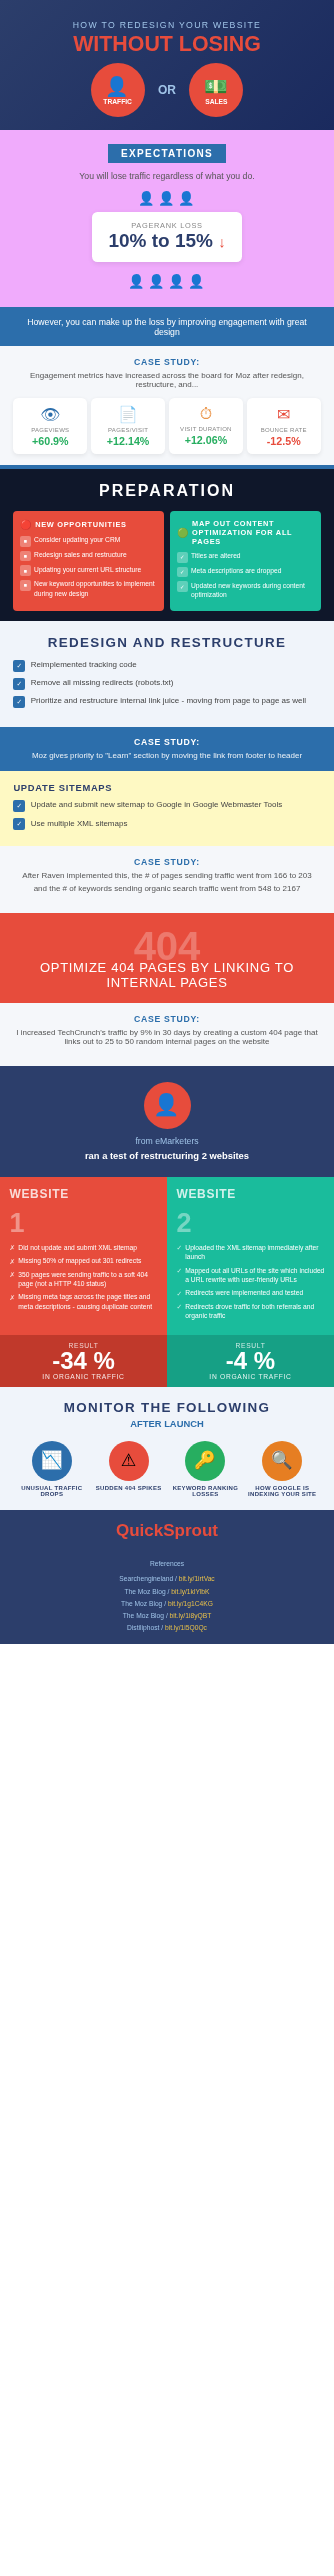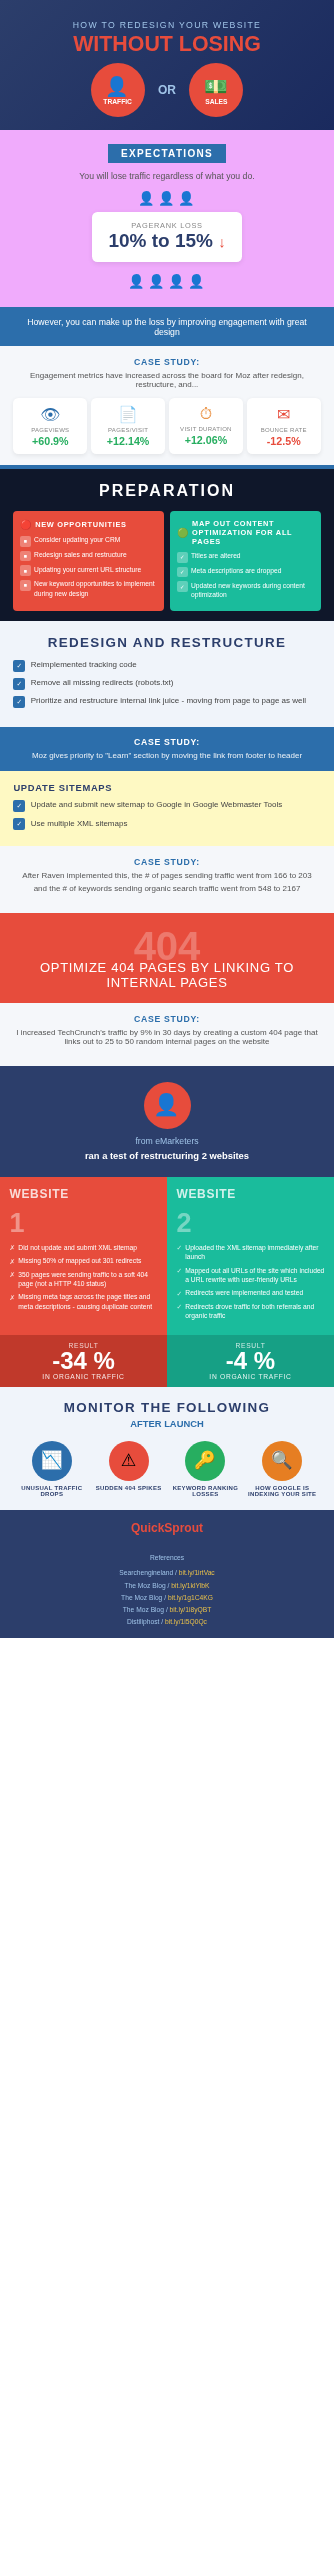--- a/index.html
+++ b/index.html
@@ -477,21 +477,21 @@
     }
 
     
     .footer-section {
       background: #2c3e6b;
       padding: 10.7px 13.4px;
       text-align: center;
     }
     .footer-logo {
       color: #fff;
-      font-size: 12px;
+      font-size: 17px;
       font-weight: 900;
       margin-bottom: 19px;
     }
     .footer-logo span { color: #e74c3c; }
     .footer-subtitle {
       color: #a0c4e8;
       font-size: 6.7px;
       margin-bottom: 6.7px;
     }
     .footer-links {

